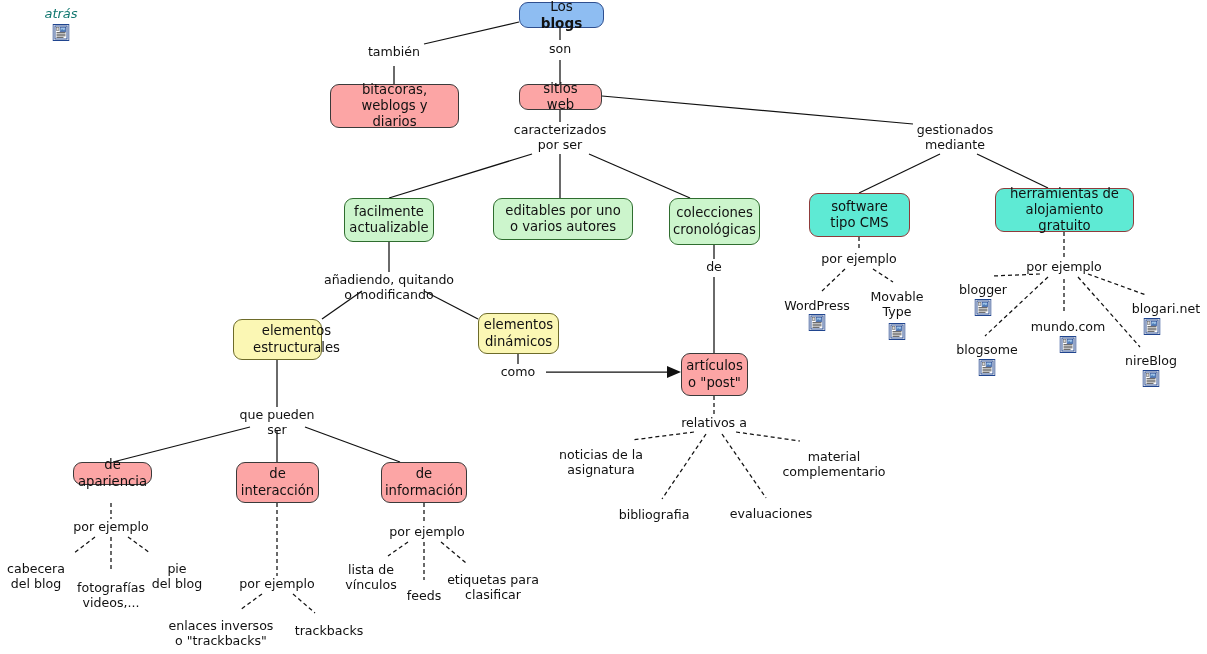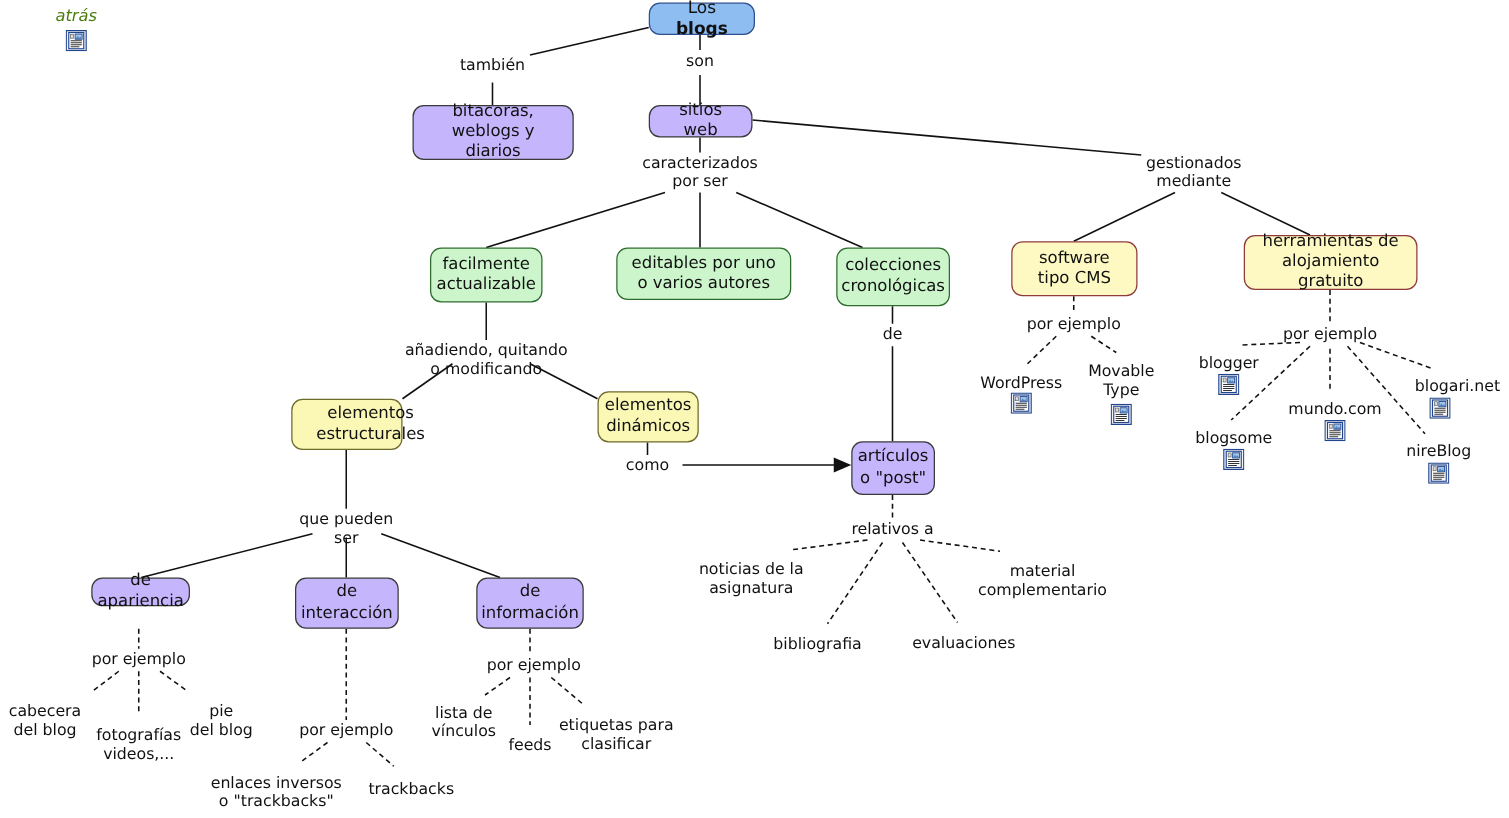--- a/index.html
+++ b/index.html
@@ -2,36 +2,36 @@
 <html><head>
 <meta charset="utf-8">
 <style>
   html,body{margin:0;padding:0;background:#ffffff;}
   body{font-family:"DejaVu Sans","Liberation Sans",sans-serif;}
   #canvas{position:relative;width:1207px;height:654px;background:#ffffff;overflow:hidden;}
   svg#wires{position:absolute;left:0;top:0;width:1207px;height:654px;pointer-events:none;}
 
   
   .node{position:absolute;box-sizing:border-box;border-radius:9px;
-        border:1.4px solid #3a3a3a;background:#c4b5fd;
+        border:1.4px solid #3a3a3a;background:#fca5a5;
         display:flex;align-items:center;justify-content:center;text-align:center;
         font-size:13.2px;color:#111;line-height:1.22;padding:3px 8px;}
   .node.root{background:#8ebdf2;border-color:#2f4f8f;border-width:1.6px;font-size:13.6px;}
   .node.green{background:#ccf5cc;border-color:#2f6d2f;}
   .node.yellow{background:#fbf7b4;border-color:#6d6b2a;}
-  .node.pink{background:#fef9c3;border-color:#8f3b3b;}
+  .node.pink{background:#5eead4;border-color:#8f3b3b;}
 
   
   .lbl{position:absolute;font-size:12.6px;color:#111;line-height:1.23;
        text-align:center;white-space:pre;transform:translateX(-50%);}
   .leaf{position:absolute;font-size:12.6px;color:#111;line-height:1.23;
         text-align:center;white-space:pre;transform:translateX(-50%);}
 
   
-  .backlink{position:absolute;font-style:italic;font-size:13px;color:#4d7c0f;
+  .backlink{position:absolute;font-style:italic;font-size:13px;color:#0f766e;
             text-decoration:none;transform:translateX(-50%);}
 
   
   .resicon{position:absolute;width:17px;height:17px;transform:translateX(-50%);}
 </style>
 </head>
 <body>
 
 <div id="canvas">
 

